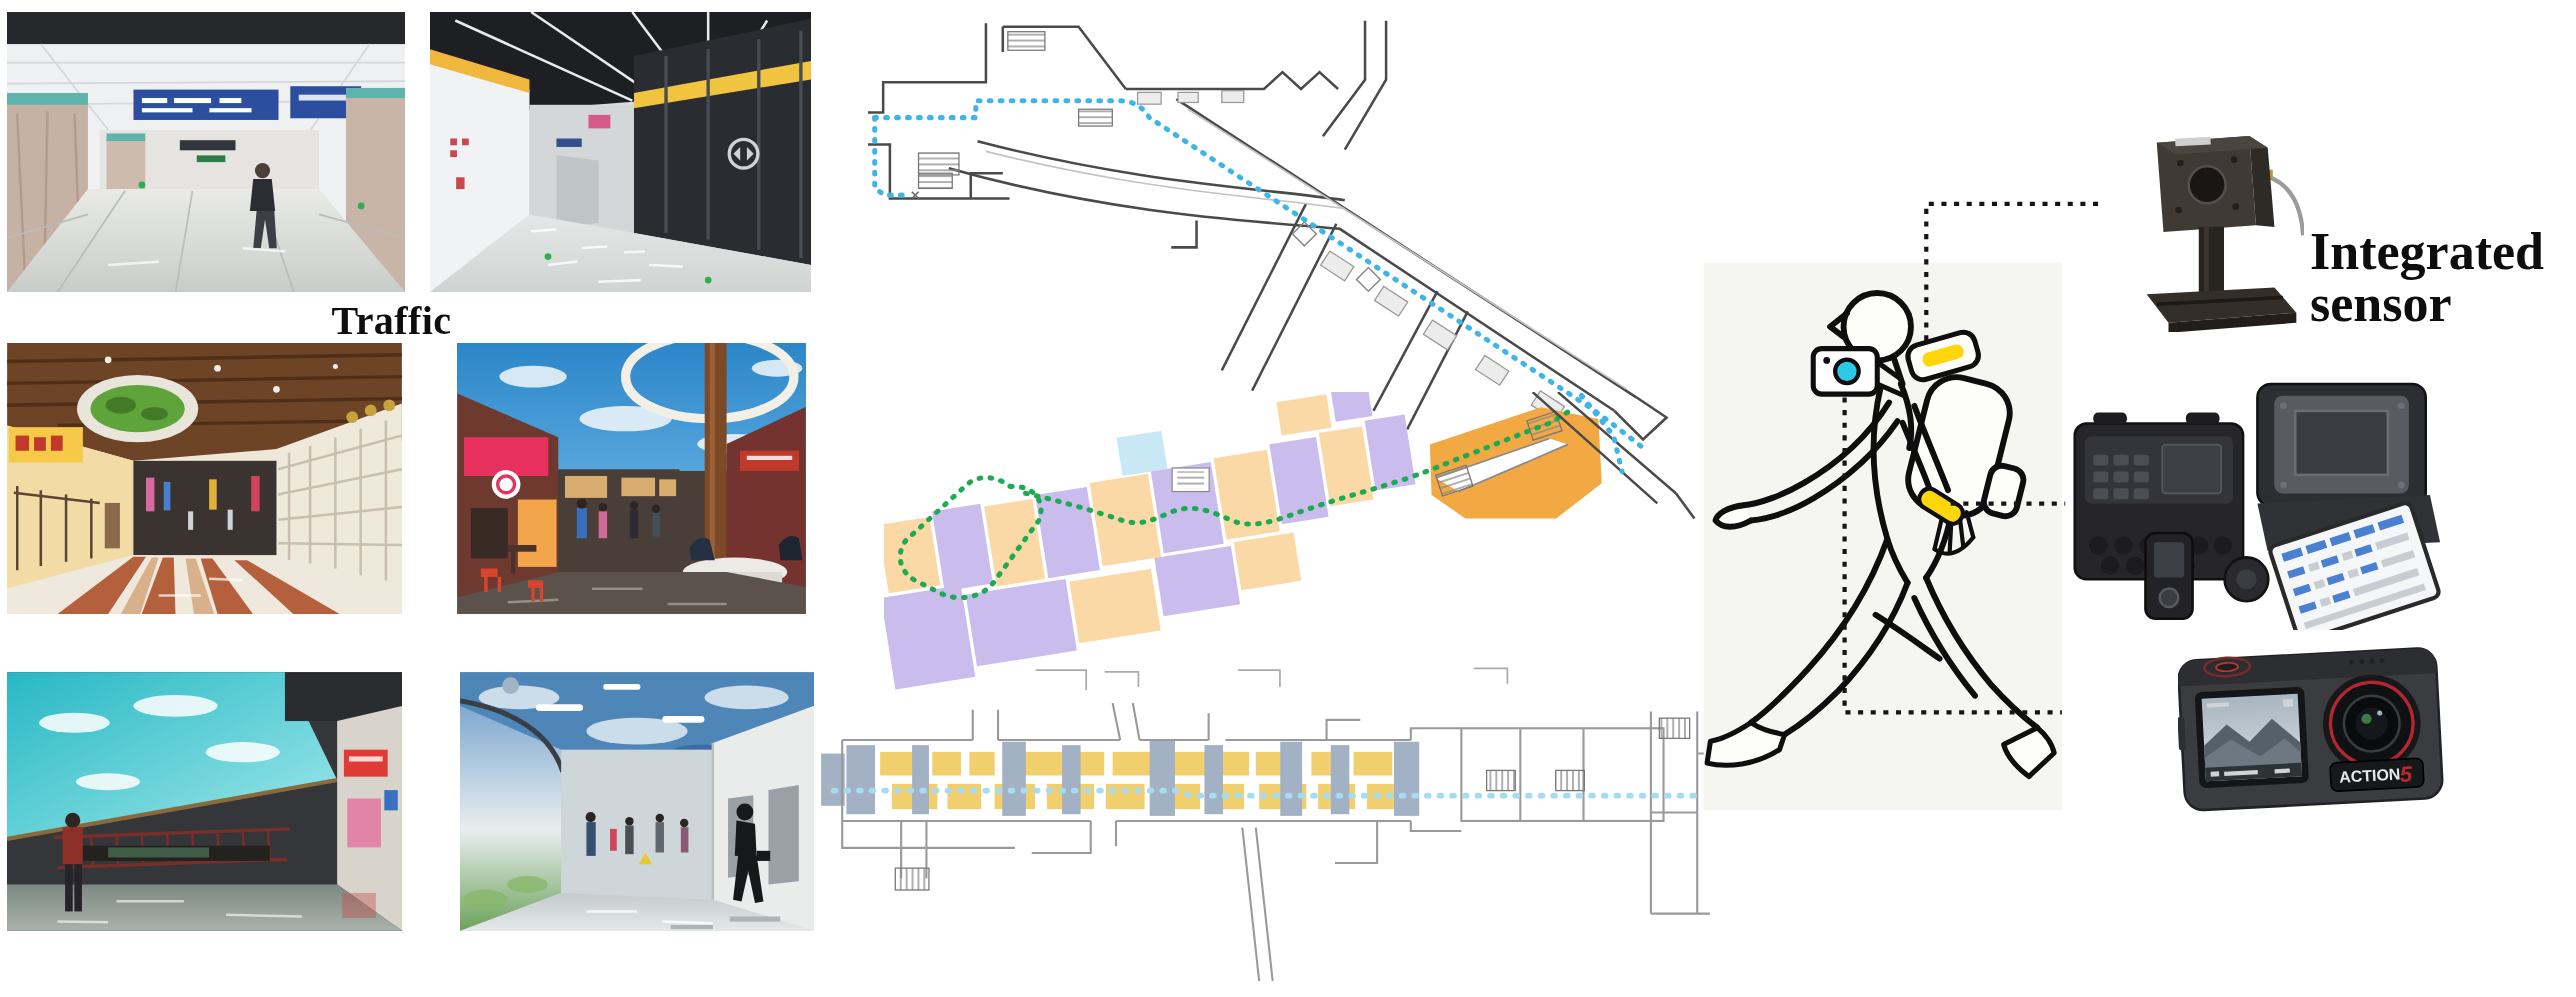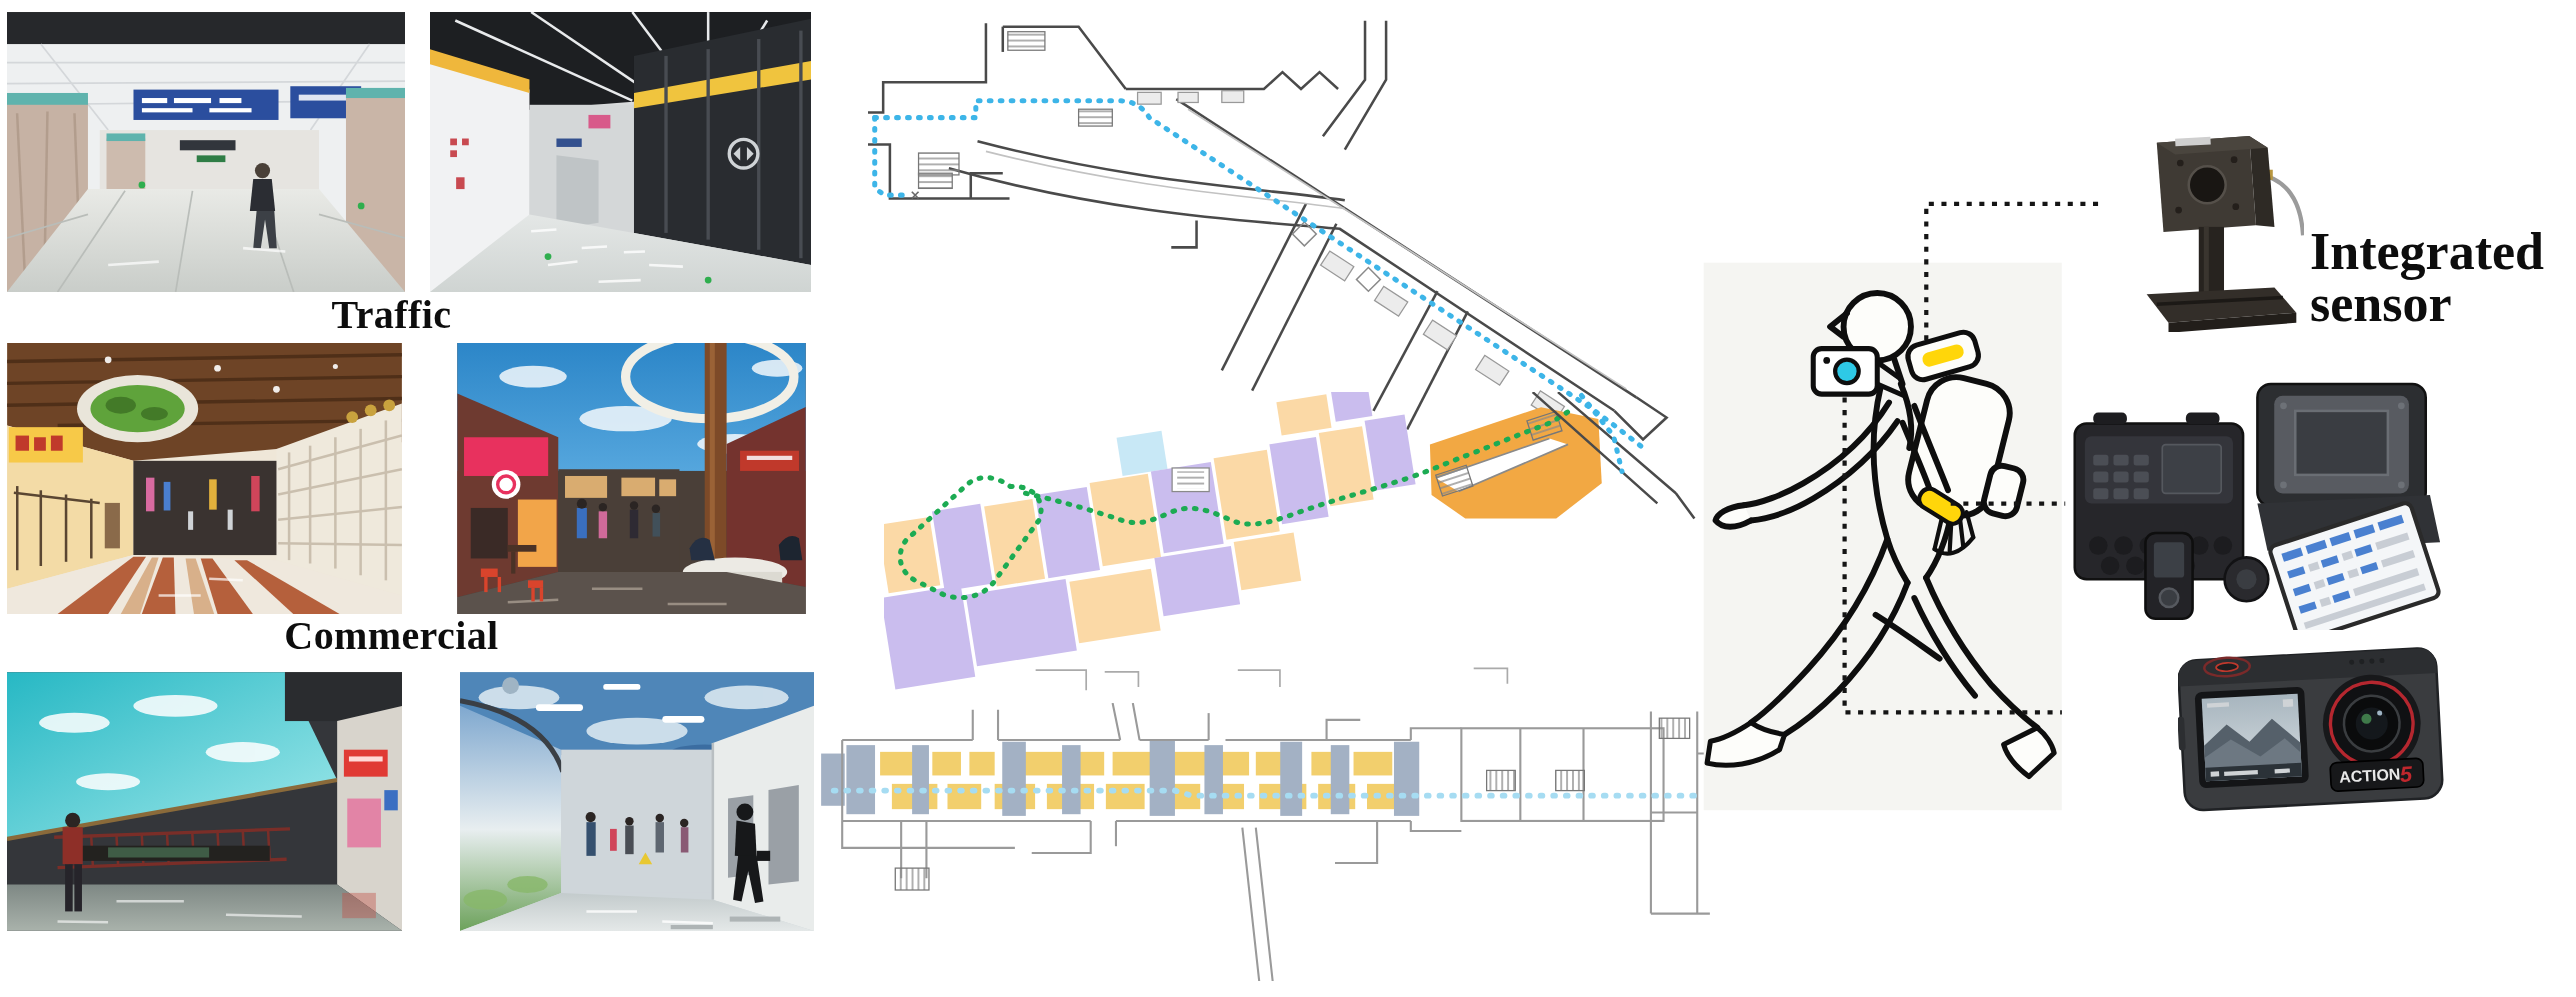--- a/index.html
+++ b/index.html
@@ -122,21 +122,21 @@
         <line x1="200" y1="320" x2="250" y2="318"></line>
       <line x1="180" y1="280" x2="210" y2="278"></line>
         <line x1="260" y1="300" x2="300" y2="302"></line>
       <line x1="120" y1="260" x2="150" y2="258"></line>
         <line x1="230" y1="285" x2="255" y2="284"></line>
     </g>
     <circle cx="140" cy="290" r="4" fill="#2fae4e"></circle>
       <circle cx="330" cy="318" r="4" fill="#2fae4e"></circle>
   </svg>
 
-  <div class="caption" style="top:291px">Traffic</div>
+  <div class="caption" style="top:297px">Traffic</div>
 
   <svg class="abs" style="left:6.7px;top:343px" width="395" height="271" viewBox="0 0 469 322">
     <rect width="469" height="322" fill="#efe7d8"></rect>
     <polygon points="0,0 469,0 469,118 320,126 150,140 0,98" fill="#6e4426"></polygon>
     <g stroke="#4f2f18" stroke-width="4">
       <line x1="0" y1="22" x2="469" y2="14"></line>
         <line x1="0" y1="48" x2="469" y2="40"></line>
       <line x1="0" y1="74" x2="469" y2="66"></line>
         <line x1="60" y1="98" x2="469" y2="92"></line>
     </g>
@@ -264,21 +264,20 @@
         <rect x="32" y="278" width="4" height="18"></rect>
         <rect x="48" y="278" width="4" height="18"></rect>
       <rect x="84" y="282" width="18" height="9"></rect>
         <rect x="88" y="291" width="4" height="16"></rect>
         <rect x="98" y="291" width="4" height="16"></rect>
     </g>
     <rect x="60" y="240" width="34" height="8" fill="#4a3226"></rect>
       <rect x="64" y="248" width="5" height="26" fill="#4a3226"></rect>
   </svg>
 
-  <div class="caption" style="top:612px">Commercial</div>
 
   <svg class="abs" style="left:6.7px;top:672px" width="395" height="259" viewBox="0 0 469 307">
     <defs>
       <linearGradient id="u1s" x1="0" y1="0" x2="1" y2="1">
         <stop offset="0" stop-color="#27b8c4"></stop>
           <stop offset="1" stop-color="#9fe8ea"></stop>
       </linearGradient>
       <linearGradient id="u1f" x1="0" y1="0" x2="0" y2="1">
         <stop offset="0" stop-color="#7e8884"></stop>
           <stop offset="1" stop-color="#a9b2ab"></stop>

